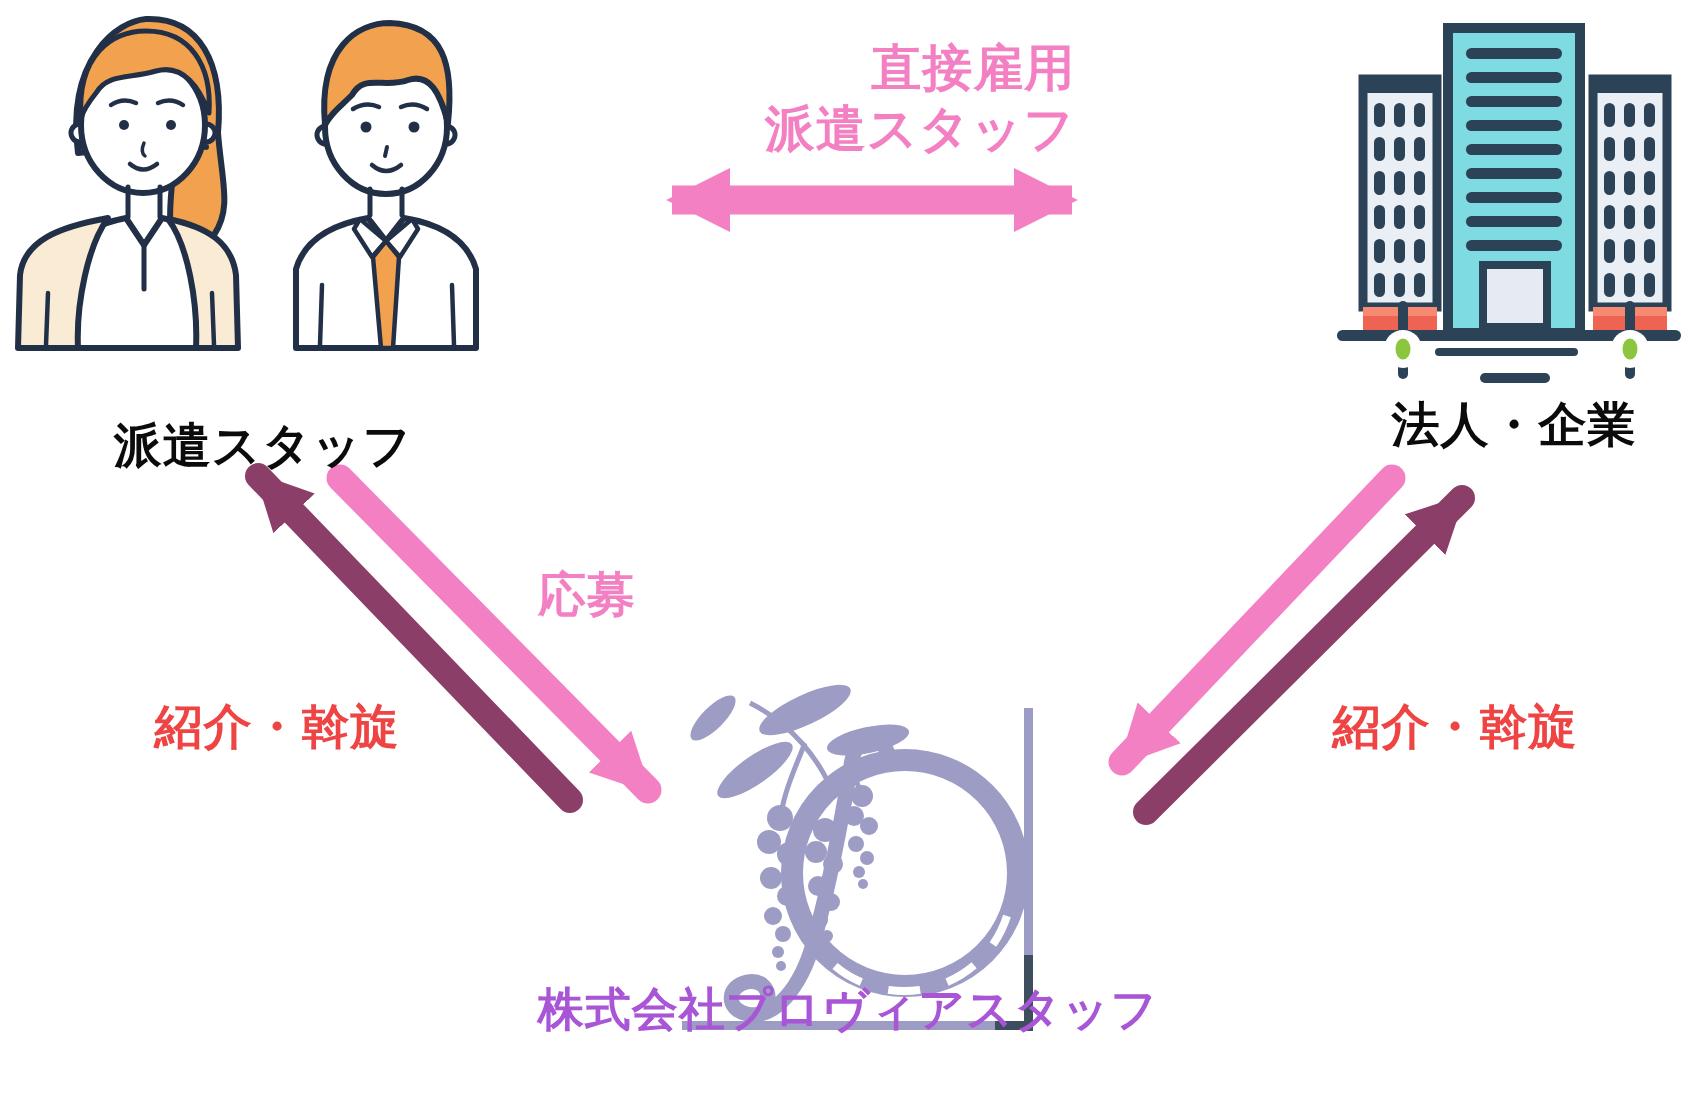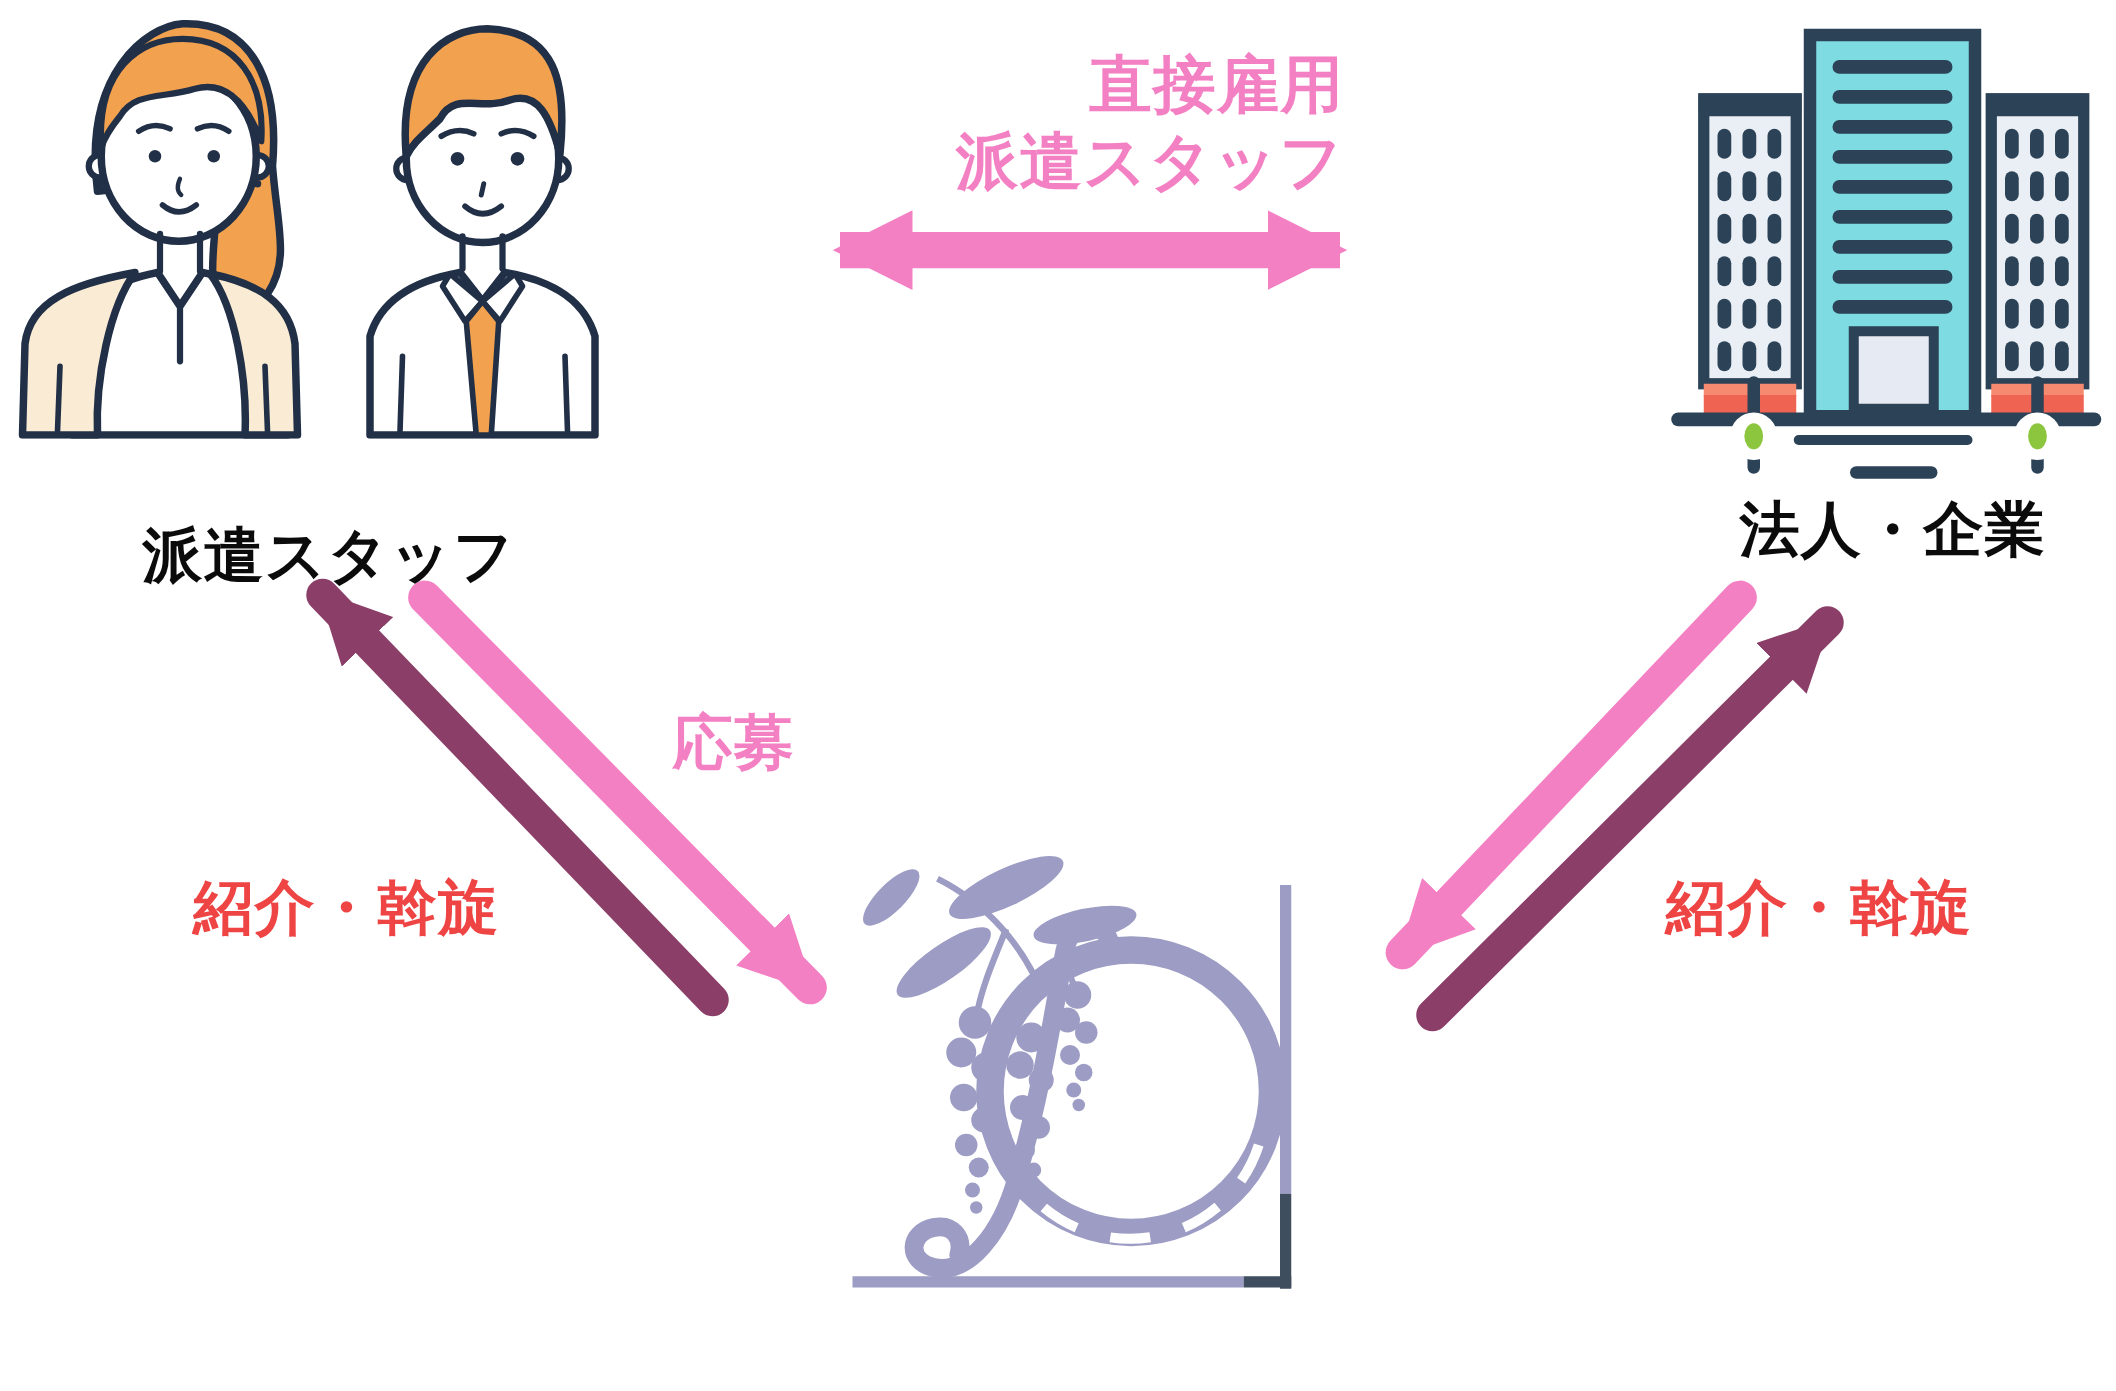--- a/index.html
+++ b/index.html
@@ -253,14 +253,15 @@
 
   <div class="label node-label" style="left:1514px;top:398px;">法人・企業</div>
 
   <div class="label pink-label" style="left:553px;top:568px;margin-left:34px;">応募</div>
 
 
   <div class="label maroon-label" style="left:277px;top:700px;">紹介・斡旋</div>
 
   <div class="label maroon-label" style="left:1455px;top:700px;">紹介・斡旋</div>
 
+  <div class="label purple-label" style="left:848px;top:984px;">株式会社プロヴィアスタッフ</div>
 
 </div>
 
 </body></html>

